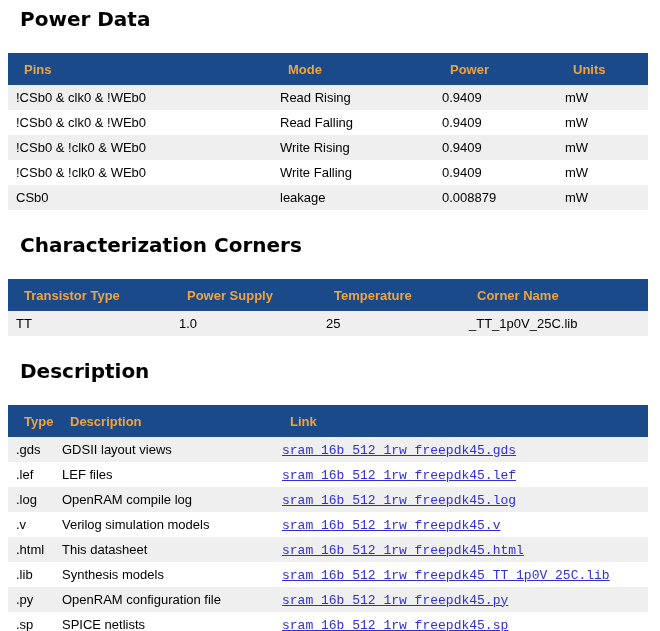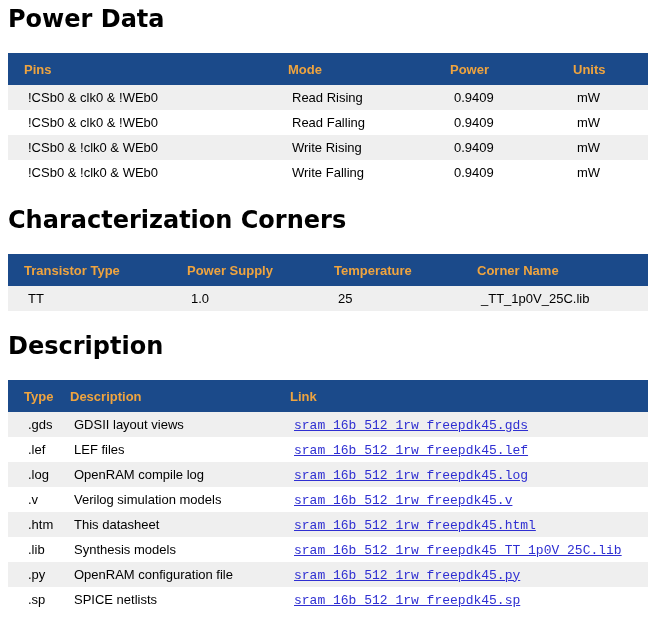--- a/index.html
+++ b/index.html
@@ -12,25 +12,25 @@
   html,body{margin:0;padding:0;background:#ffffff;}
   body{
     width:660px;
     font-family:"Liberation Sans", sans-serif;
     font-size:13px;
     color:var(--text);
     padding:8px;
     box-sizing:border-box;
   }
   h2.section-title{
-    font-size:24px;
+    font-size:20px;
     line-height:23px;
     font-weight:bold;
     color:var(--text);
-    margin:24px 0 22px 0;
+    margin:24px 0 22px 12px;
     font-family:"DejaVu Sans", sans-serif;
   }
   section:first-of-type h2.section-title{margin-top:0;}
   table.data-table{
     width:640px;
     border-collapse:collapse;
     table-layout:fixed;
     margin:0;
   }
   table.data-table th{
@@ -39,21 +39,21 @@
     text-align:left;
     font-weight:bold;
     font-size:13px;
     height:32px;
     padding:0 16px;
     white-space:nowrap;
     overflow:hidden;
   }
   table.data-table td{
     height:25px;
-    padding:0 20px;
+    padding:0 8px;
     font-size:13px;
     color:var(--text);
     white-space:nowrap;
     overflow:hidden;
     vertical-align:middle;
   }
   table.data-table tbody tr:nth-child(odd) td{background:var(--row-alt);}
   table.data-table tbody tr:nth-child(even) td{background:#ffffff;}
   table.data-table a{
     color:var(--link);
@@ -101,20 +101,26 @@
             <td>Write Rising</td>
             <td>0.9409</td>
             <td>mW</td>
           </tr>
           <tr>
             <td>!CSb0 &amp; !clk0 &amp; WEb0</td>
             <td>Write Falling</td>
             <td>0.9409</td>
             <td>mW</td>
           </tr>
+          <tr>
+            <td>CSb0</td>
+            <td>leakage</td>
+            <td>0.008879</td>
+            <td>mW</td>
+          </tr>
         </tbody>
       </table>
   </section>
 
   <section>
     <h2 class="section-title">Characterization Corners</h2>
     <table class="data-table">
       <colgroup>
         <col style="width:163px">
           <col style="width:147px">

